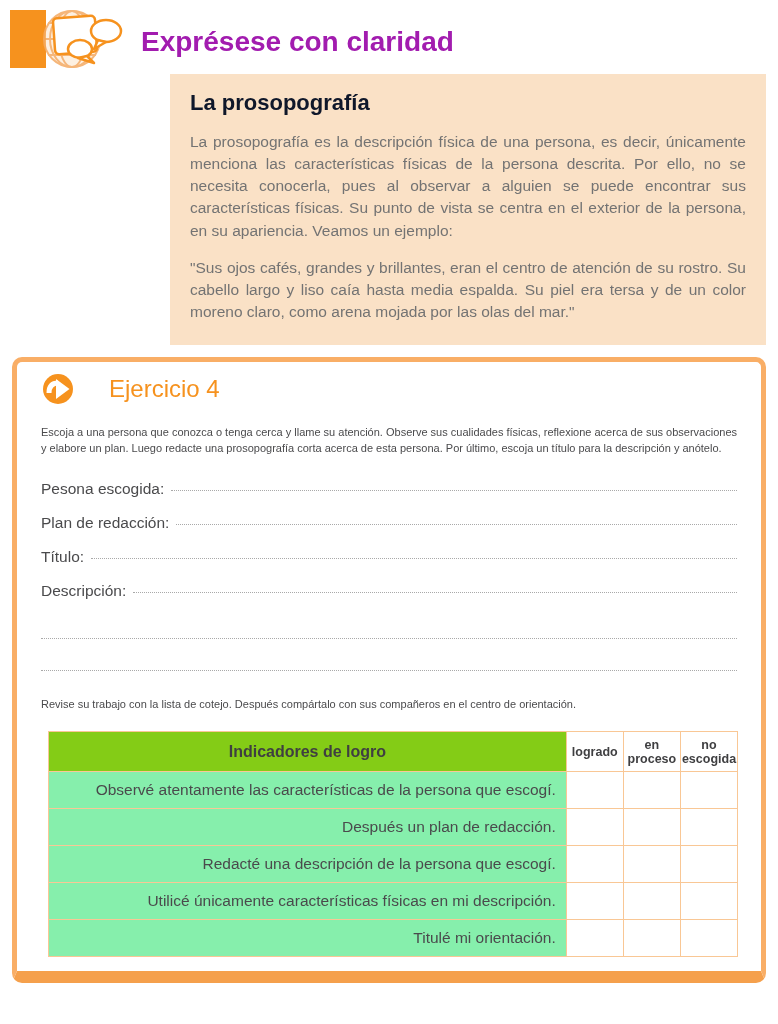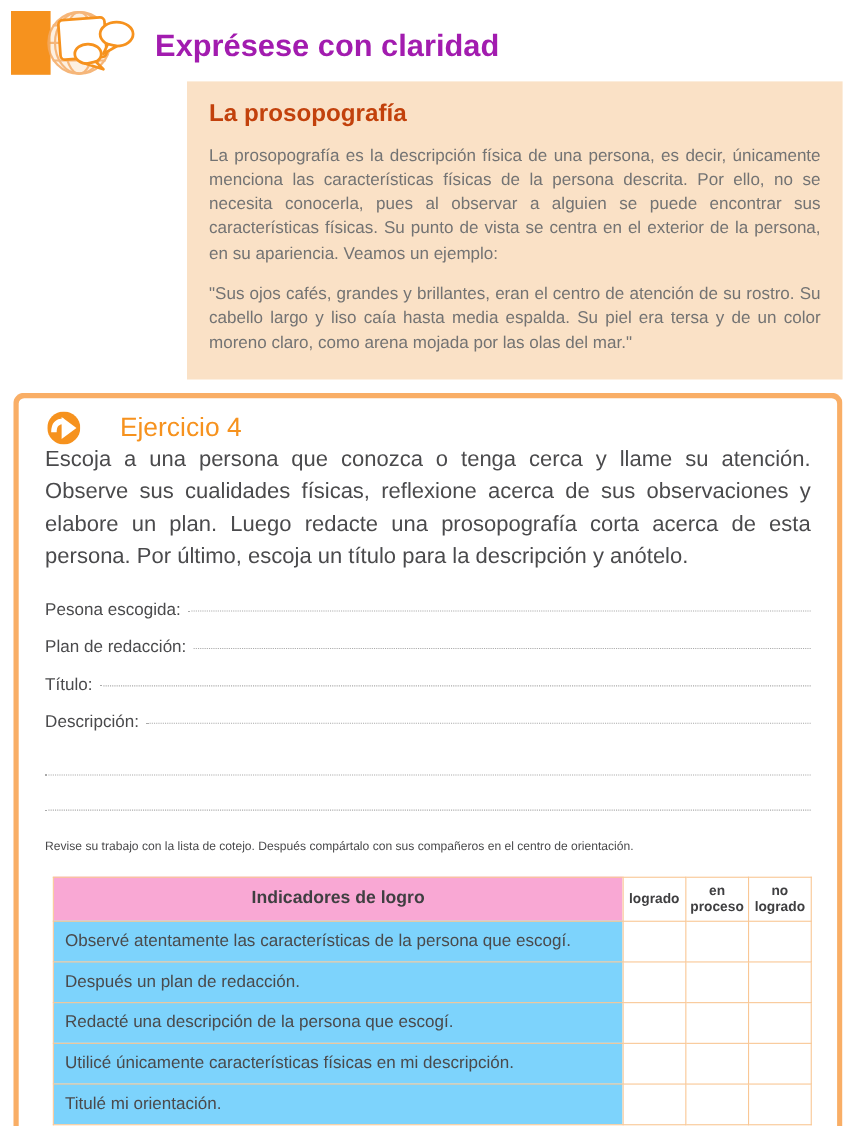--- a/index.html
+++ b/index.html
@@ -19,73 +19,73 @@
     font-size:28px; font-weight:bold; color:#a21caf;
     margin-left:17px; margin-top:6px;
   }
 
   
   .info-box {
     position:absolute; left:170px; top:74px; width:596px;
     background:#fae1c6;
     padding:16px 20px 22px 20px;
   }
-  .info-title { font-size:22px; font-weight:bold; color:#c2410c; }
+  .info-title { font-size:22px; font-weight:bold; color:#0f172a; }
   .info-para {
     font-size:15.5px; line-height:1.43; text-align:justify;
     margin-top:15px; color:#737373;
   }
 
   
   .exercise-box {
     position:absolute; left:12px; top:357px; width:754px;
     border:5px solid #f9ae66;
     border-bottom:12px solid #f5a04c;
     border-radius:10px;
     background:#ffffff;
     padding:10px 24px 14px 24px;
   }
   .ex-header { display:flex; align-items:center; margin-top:2px; }
   .ex-icon { width:30px; height:30px; margin-left:2px; }
   .ex-title { font-size:24px; font-weight:normal; color:#f6921e; margin-left:36px; }
 
   .instructions {
-    font-size:20px; line-height:1.47; text-align:justify;
+    margin-top:20px; font-size:11px; line-height:1.47; text-align:justify;
   }
 
   .fields { margin-top:24px; }
   .field { display:flex; align-items:baseline; height:34px; font-size:15.5px; }
   .field-label { white-space:nowrap; margin-right:7px;text-align:center; }
   .write-line { flex:1; border-bottom:1.5px dotted #a9a9a9; transform:translateY(-3px); }
 
   .blank-line { border-bottom:1.5px dotted #a9a9a9; }
   .blank-line.first { margin-top:22px; }
   .blank-line.second { margin-top:31px; }
 
   .note { margin-top:25px; font-size:11px; line-height:1.47; text-align:justify; }
 
   
   table.checklist {
     margin:19px 0 0 7px; width:690px;
     border-collapse:collapse; table-layout:fixed;
   }
   .checklist th, .checklist td { border:1.5px solid #f9c795; }
   .checklist th.main-head {
-    background:#f9a8d4; font-size:16px; font-weight:bold; color:#3f3f41;
+    background:#84cc16; font-size:16px; font-weight:bold; color:#3f3f41;
     text-align:center; height:40px;
   }
   .checklist th.sub-head {
     background:#ffffff; font-size:12.5px; font-weight:bold; color:#3f3f41;
     text-align:center; line-height:1.15; padding:2px 1px;
   }
   .checklist col.c-label { width:517px; }
   .checklist col.c-check { width:57px; }
   .checklist td.row-label {
     font-size:15.5px; color:#4a4a4c; padding:8px 10px; height:37px;
-    background:#7dd3fc; text-align:left;
+    background:#86efac; text-align:right;
   }
   .checklist td.check-cell { background:#ffffff; }
 </style>
 </head>
 <body>
 
 <div class="page-header">
   <span class="logo">
     <svg viewBox="0 0 114 60" width="114" height="60">
       <rect x="0" y="1" width="36" height="58" fill="#f6921e"></rect>
@@ -159,21 +159,21 @@
       <col class="c-label">
         <col class="c-check">
         <col class="c-check">
         <col class="c-check">
     </colgroup>
     <thead>
       <tr>
         <th class="main-head">Indicadores de logro</th>
         <th class="sub-head">logrado</th>
         <th class="sub-head">en proceso</th>
-        <th class="sub-head">no logrado</th>
+        <th class="sub-head">no escogida</th>
       </tr>
     </thead>
     <tbody>
       <tr>
         <td class="row-label">Observé atentamente las características de la persona que escogí.</td>
         <td class="check-cell"></td>
         <td class="check-cell"></td>
         <td class="check-cell"></td>
       </tr>
       <tr>

